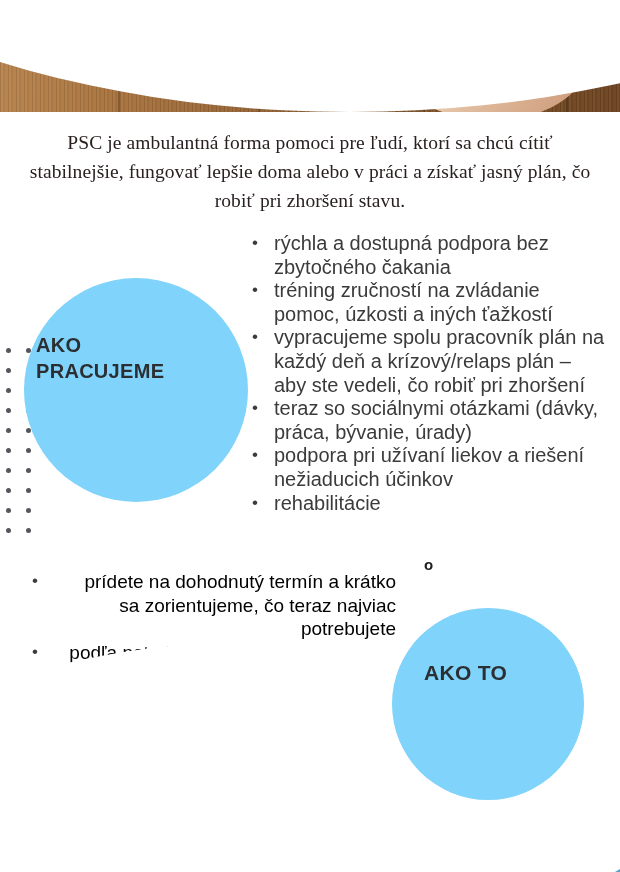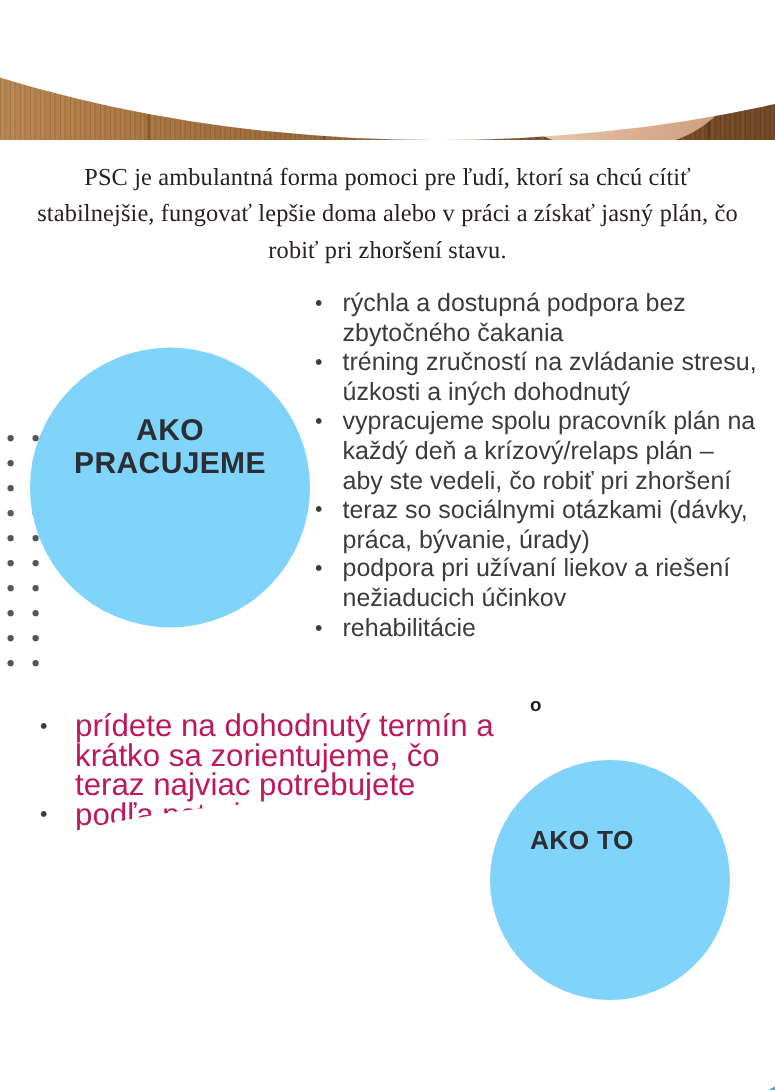--- a/index.html
+++ b/index.html
@@ -115,22 +115,22 @@
   }
 
   
   .blue-circle{
     position:absolute; border-radius:50%;
     background:#80d3fa;
   }
   #circle-pracujeme{ left:24px; top:278px; width:224px; height:224px; z-index:2; }
   #label-pracujeme{
     position:absolute; left:36px; top:332px; width:200px; z-index:3;
-    font-size:24px; font-weight:bold; line-height:26px;
-    color:#2b2f33; text-align:center; letter-spacing:.3px;
+    font-size:20px; font-weight:bold; line-height:26px;
+    color:#2b2f33; text-align:left; letter-spacing:.3px;
   }
   #circle-funguje{ left:392px; top:608px; width:192px; height:192px; z-index:5; }
   #label-funguje{
     position:absolute; left:424px; top:660px; width:160px; z-index:6;
     font-size:21px; font-weight:bold; line-height:26px;
     color:#2b2f33; text-align:left; letter-spacing:.3px;
   }
 
   
   ul{ list-style:none; }
@@ -150,22 +150,22 @@
   #inter-mark{
     position:absolute; left:424px; top:556px; z-index:4;
     font-size:15px; font-weight:bold; color:#1d1d1d;
   }
 
   #list-funguje{
     position:absolute; left:14px; top:570px; width:382px; z-index:4;
   }
   #list-funguje li{
     position:relative; padding-left:46px;
-    font-size:25px; line-height:23.6px; color:#be185d;
-    text-align:left;
+    font-size:19px; line-height:23.6px; color:#000000;
+    text-align:right;
   }
   #list-funguje li:before{
     content:"\2022"; position:absolute; left:18px; top:-1px;
     font-size:17px; color:#3b3b3b;
   }
 
   
   #wave-band{
     position:absolute; left:0; bottom:0; width:620px; height:150px;
     background:#52a4ce; z-index:3;
@@ -230,21 +230,21 @@
   </div>
 
 <div class="blue-circle" id="circle-pracujeme"></div>
 <div id="label-pracujeme">
   <div>AKO</div>
   <div>PRACUJEME</div>
 </div>
 
 <ul id="list-pracujeme">
   <li>rýchla a dostupná podpora bez zbytočného čakania</li>
-  <li>tréning zručností na zvládanie stresu, úzkosti a iných dohodnutý</li>
+  <li>tréning zručností na zvládanie pomoc, úzkosti a iných ťažkostí</li>
   <li>vypracujeme spolu pracovník plán na každý deň a krízový/relaps plán – aby ste vedeli, čo robiť pri zhoršení</li>
   <li>teraz so sociálnymi otázkami (dávky, práca, bývanie, úrady)</li>
   <li>podpora pri užívaní liekov a riešení nežiaducich účinkov</li>
   <li>rehabilitácie</li>
 </ul>
 
 <div id="inter-mark">o</div>
 
 <ul id="list-funguje">
   <li>prídete na dohodnutý termín a krátko sa zorientujeme, čo teraz najviac potrebujete</li>

